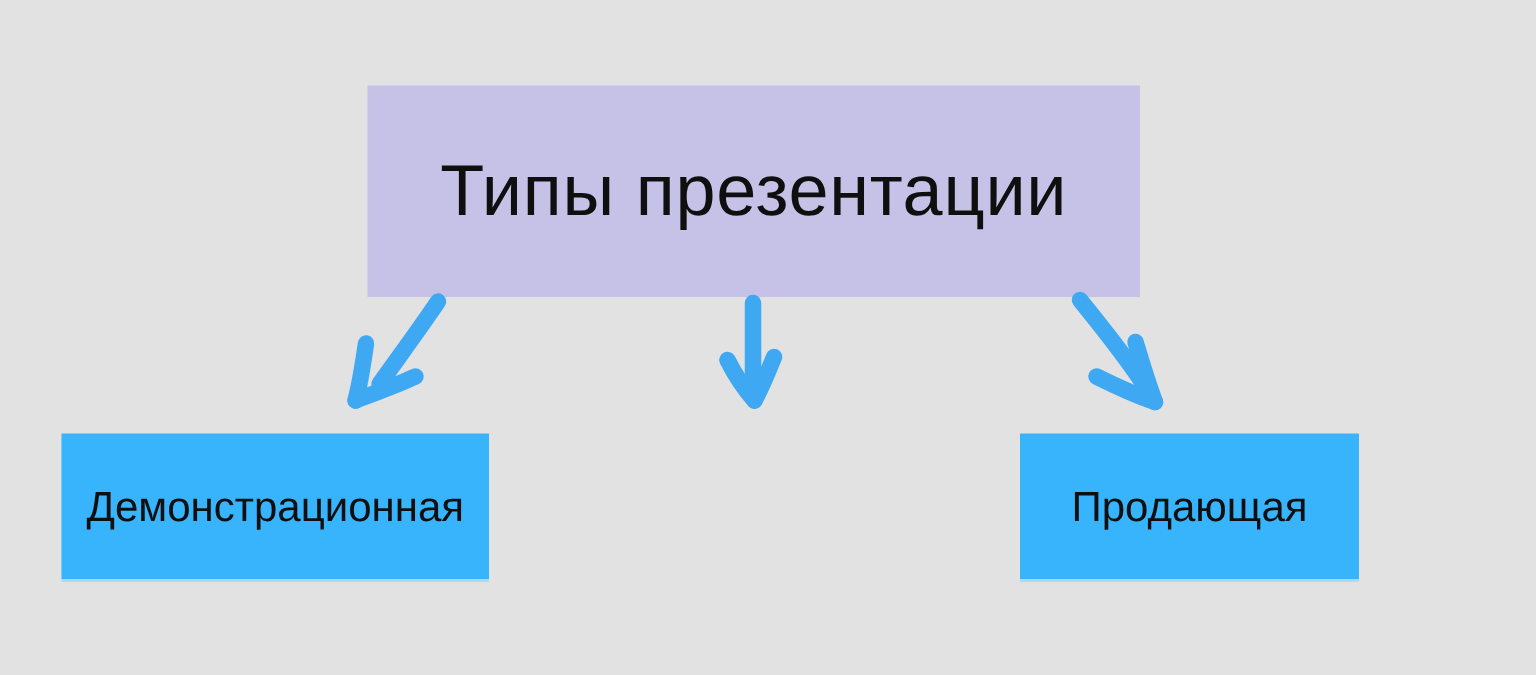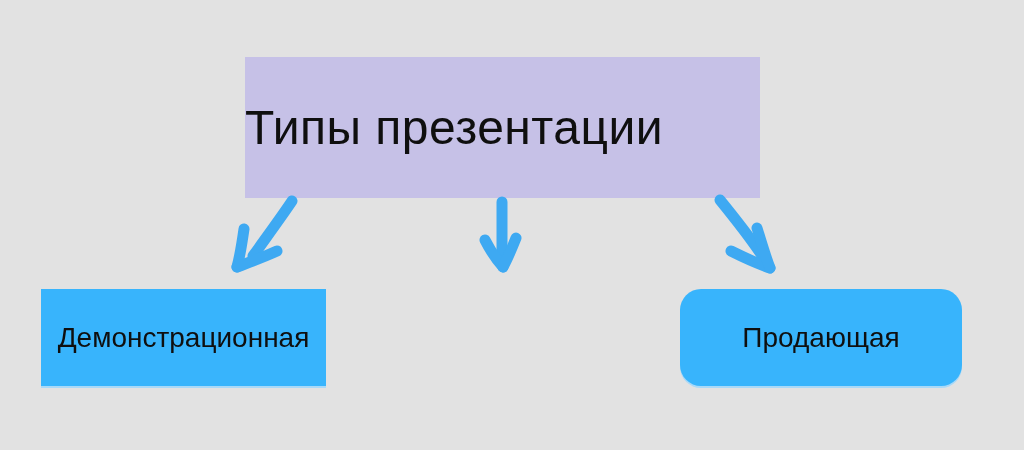--- a/index.html
+++ b/index.html
@@ -12,21 +12,21 @@
   .canvas {
     position: relative;
     width: 1024px; height: 450px;
     background: #e2e2e2;
   }
   .title-box {
     position: absolute;
     left: 245px; top: 57px;
     width: 515px; height: 141px;
     background: #c6c1e7;
-    display: flex; align-items: center; 
+    display: flex; align-items: center; justify-content: center;
   }
   .title-box .title-text {
     font-size: 48px;
     color: #0f0f0f;
     letter-spacing: 0.5px;
     white-space: nowrap;
   }
   .node {
     position: absolute;
     top: 289px; height: 97px;
@@ -34,21 +34,21 @@
     box-shadow: 0 2px 0 #a9d9f8;
     display: flex; align-items: center; justify-content: center;
   }
   .node .node-label {
     font-size: 28px;
     color: #0f0f0f;
     white-space: nowrap;
   }
   .node-1 { left: 41px;  width: 285px; }
   .node-2 { left: 360px; width: 283px; }
-  .node-3 { left: 680px; width: 282px; border-radius: 21px; }
+  .node-3 { left: 680px; width: 226px; }
   .arrows-layer {
     position: absolute;
     left: 0; top: 0;
     width: 1024px; height: 450px;
     pointer-events: none;
   }
 </style>
 </head>
 <body>
 

